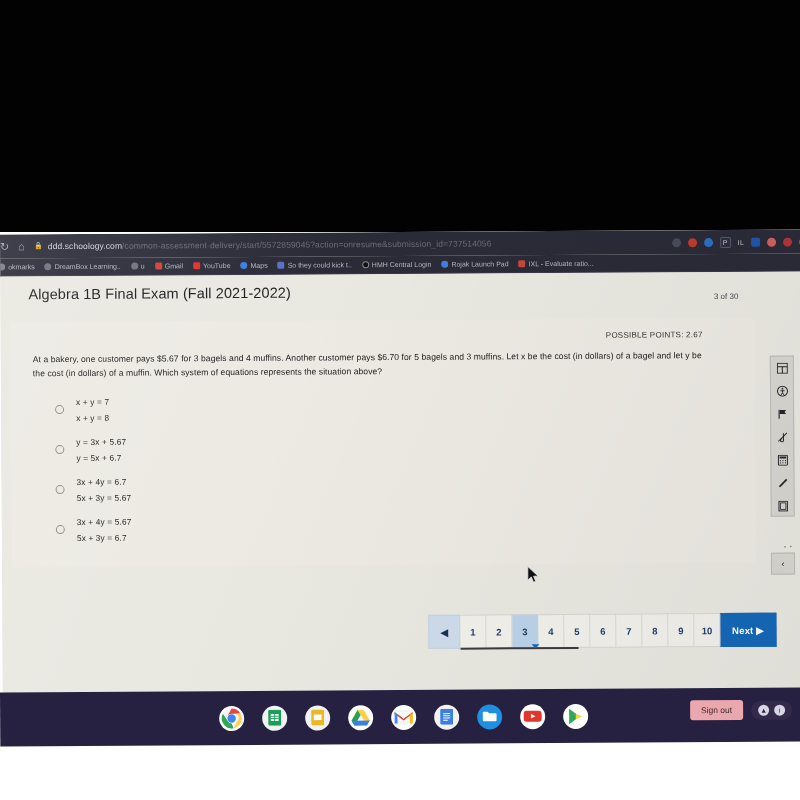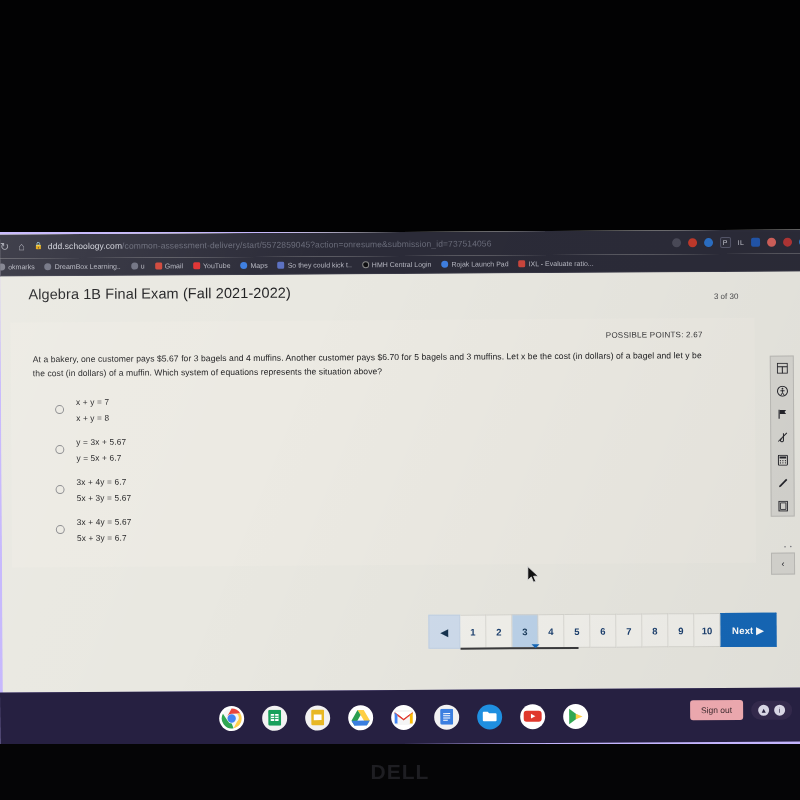--- a/index.html
+++ b/index.html
@@ -7,21 +7,21 @@
     width: 800px; height: 800px;
     background: #000;
     font-family: "Liberation Sans", sans-serif;
     overflow: hidden;
     position: relative;
   }
 
   
   #photo {
     position: absolute; inset: 0;
-    background: #c4b5fd;
+    background: #ffffff;
   }
 
   
   .bezel-top {
     position: absolute; left: 0; top: 0; width: 800px; height: 232px;
     background: #020203;
   }
 
   
   .browser {
@@ -526,17 +526,14 @@
 
     <div class="tray">
       <button class="signout">Sign out</button>
       <span class="tray-pill">
         <span class="tray-ic">▲</span>
         <span class="tray-ic">i</span>
       </span>
     </div>
   </div>
 
-  <div class="bezel-bottom">
-    <span class="dell">DELL</span>
-  </div>
 
 </div>
 
 </body></html>

